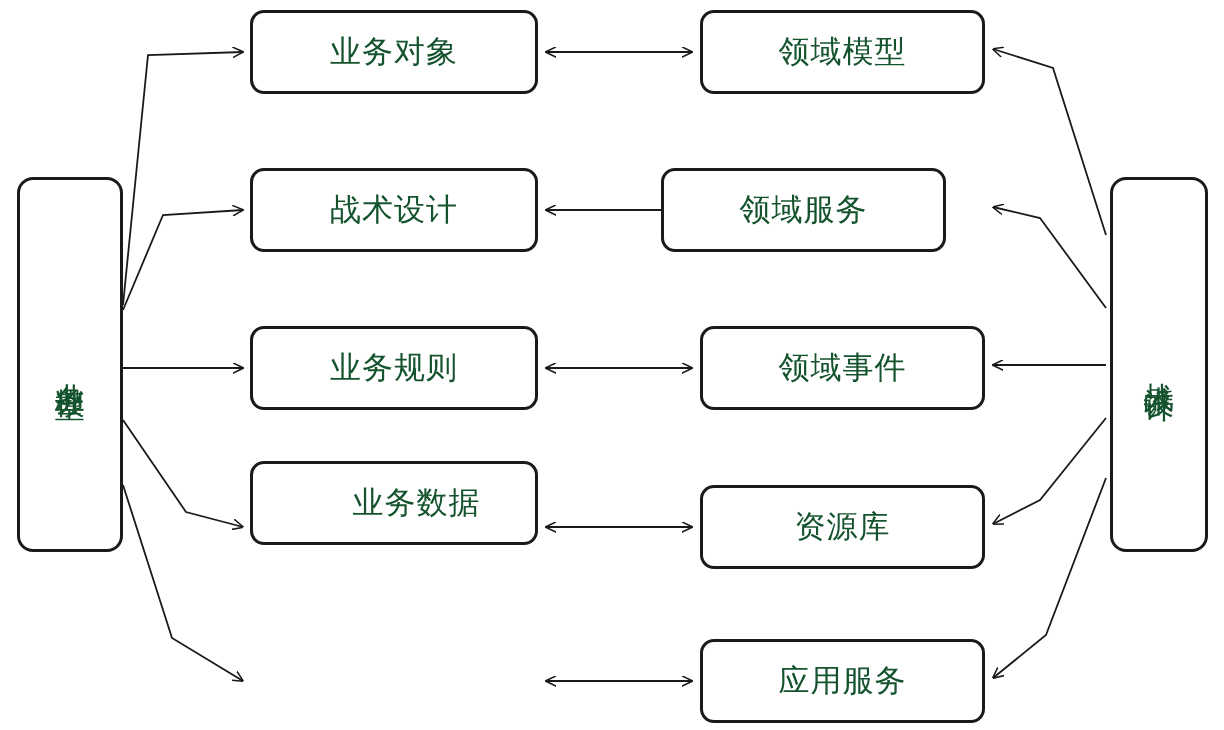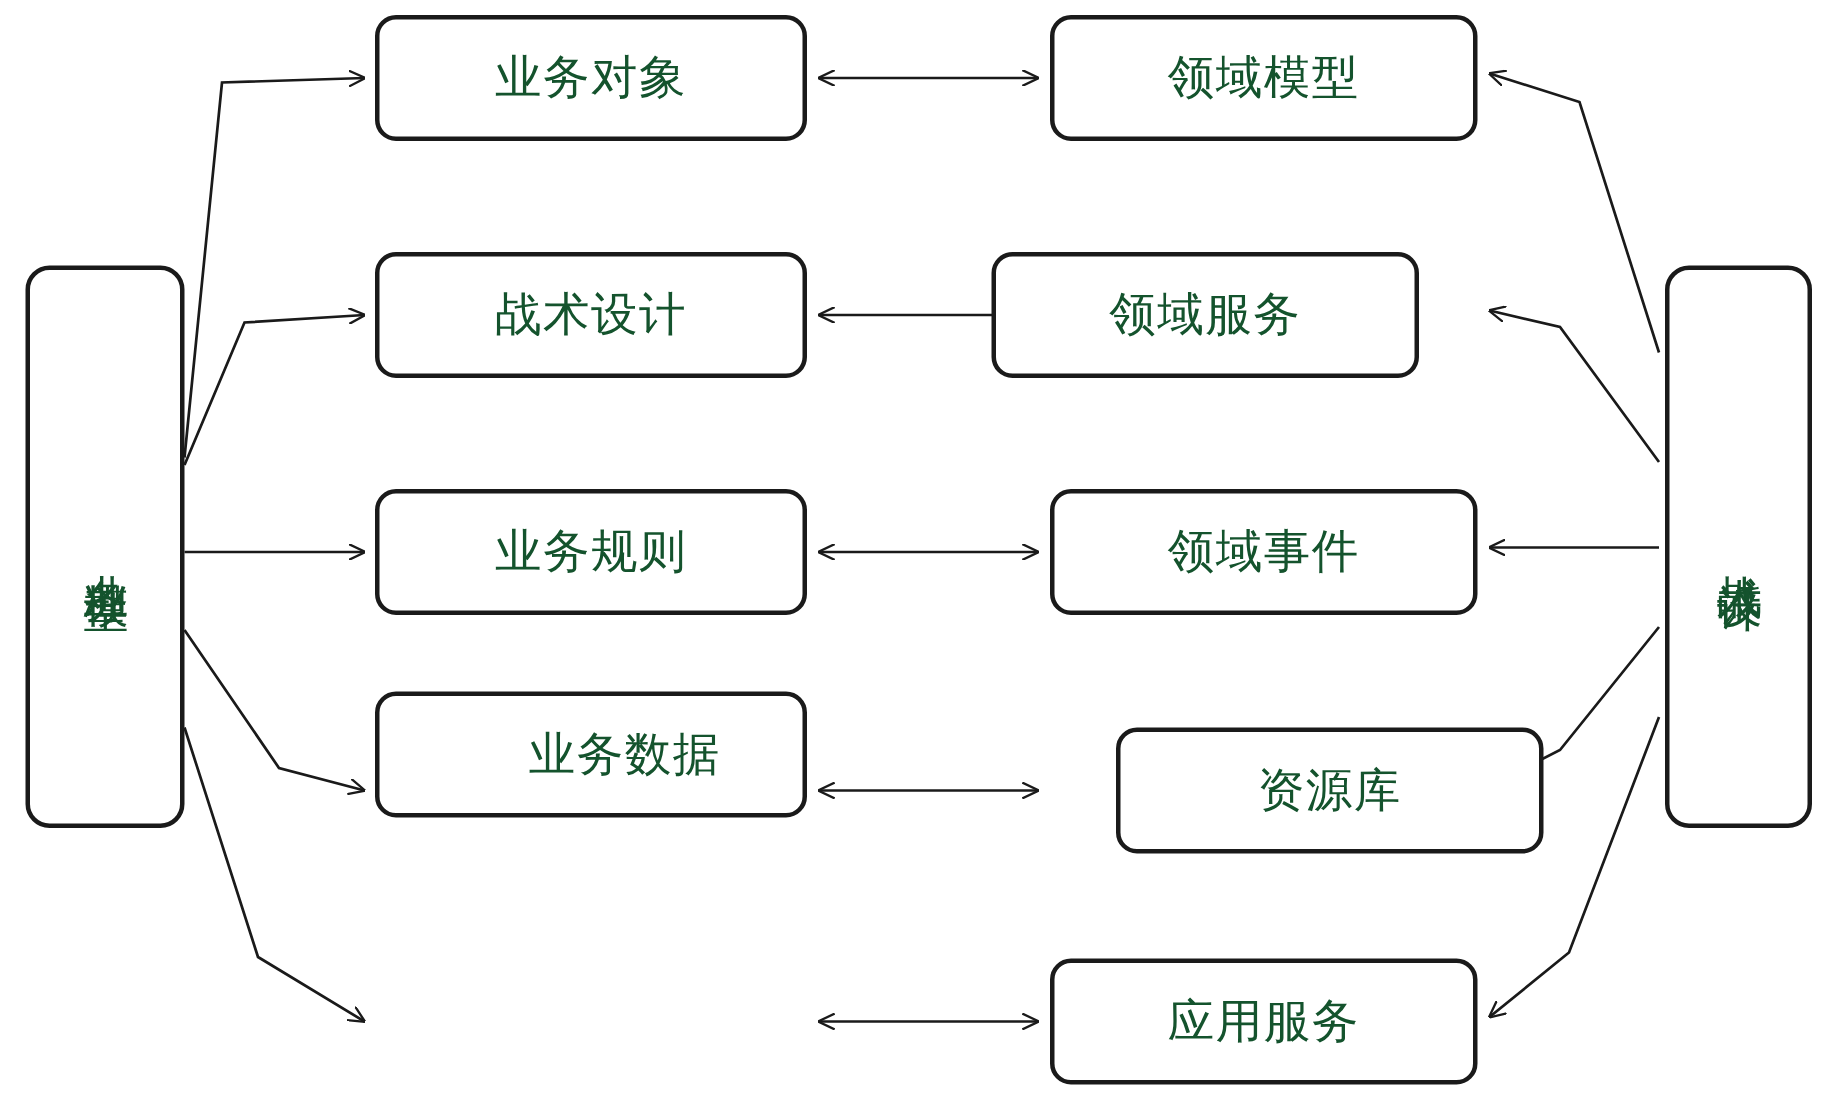--- a/index.html
+++ b/index.html
@@ -113,21 +113,21 @@
   <div class="node" style="left:250px; top:326px; width:288px; height:84px;">
     <span class="label">业务规则</span>
   </div>
   <div class="node" style="left:700px; top:326px; width:285px; height:84px;">
     <span class="label">领域事件</span>
   </div>
 
   <div class="node" style="left:250px; top:461px; width:288px; height:84px;padding-left:45px;">
     <span class="label">业务数据</span>
   </div>
-  <div class="node" style="left:700px; top:485px; width:285px; height:84px;margin-left:44px;">
+  <div class="node" style="left:700px; top:485px; width:285px; height:84px;">
     <span class="label">资源库</span>
   </div>
 
   <div class="node" style="left:700px; top:639px; width:285px; height:84px;text-align:center;">
     <span class="label">应用服务</span>
   </div>
 
 </div>
 
 </body></html>

